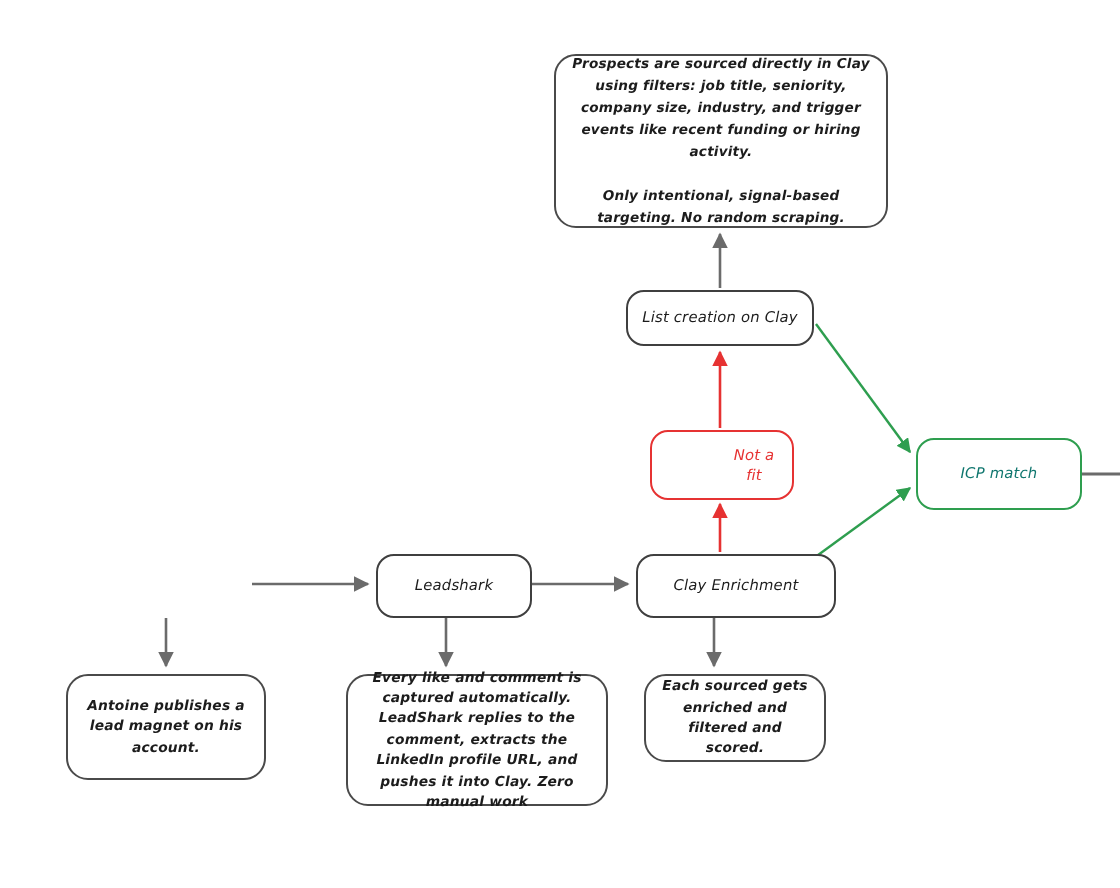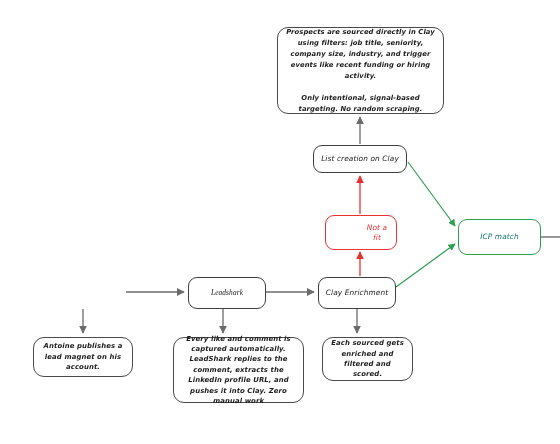--- a/index.html
+++ b/index.html
@@ -122,29 +122,29 @@
 
   <div class="node node-red" style="left:325px; top:215px; width:72px; height:35px;">
     <span class="node-label">Not a fit</span>
   </div>
 
   <div class="node node-green" style="left:458px; top:219px; width:83px; height:36px;">
     <span class="node-label">ICP match</span>
   </div>
 
 
-  <div class="node" style="left:188px; top:277px; width:78px; height:32px;font-family:Liberation Serif, serif;">
+  <div class="node" style="left:188px; top:277px; width:78px; height:32px;">
     <span class="node-label">Leadshark</span>
   </div>
 
-  <div class="node" style="left:318px; top:277px; width:78px; height:32px;">
+  <div class="node" style="left:318px; top:277px; width:100px; height:32px;">
     <span class="node-label">Clay Enrichment</span>
   </div>
 
-  <div class="node note" style="left:33px; top:337px; width:100px; height:40px;text-align:center;">
+  <div class="node note" style="left:33px; top:337px; width:100px; height:53px;text-align:center;">
     <span class="node-label">Antoine publishes a lead magnet on his account.</span>
   </div>
 
   <div class="node note" style="left:173px; top:337px; width:131px; height:66px;">
     <span class="node-label">Every like and comment is captured automatically. LeadShark replies to the comment, extracts the LinkedIn profile URL, and pushes it into Clay. Zero manual work</span>
   </div>
 
   <div class="node note" style="left:322px; top:337px; width:91px; height:44px;">
     <span class="node-label">Each sourced gets enriched and filtered and scored.</span>
   </div>

